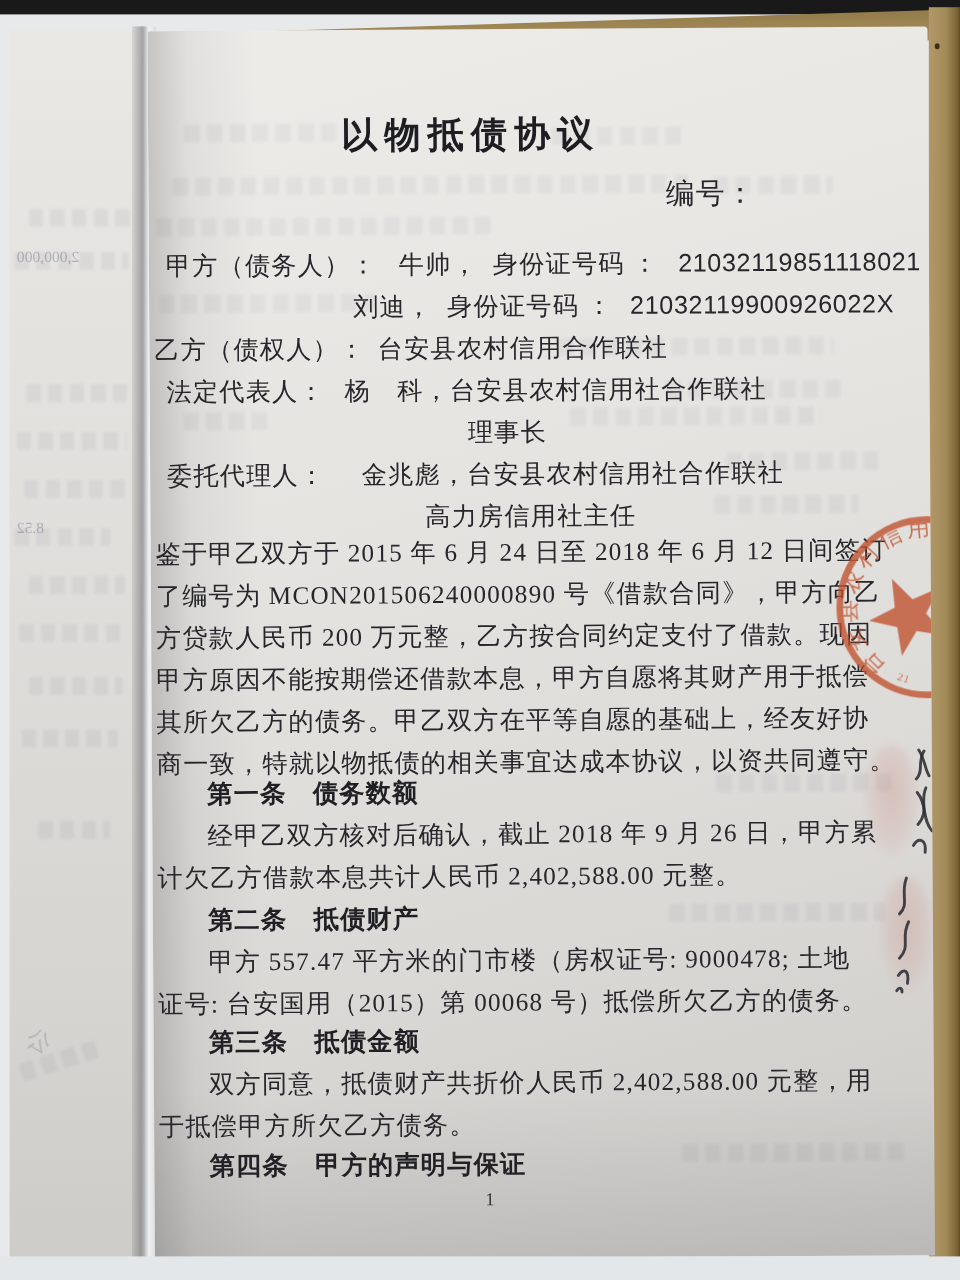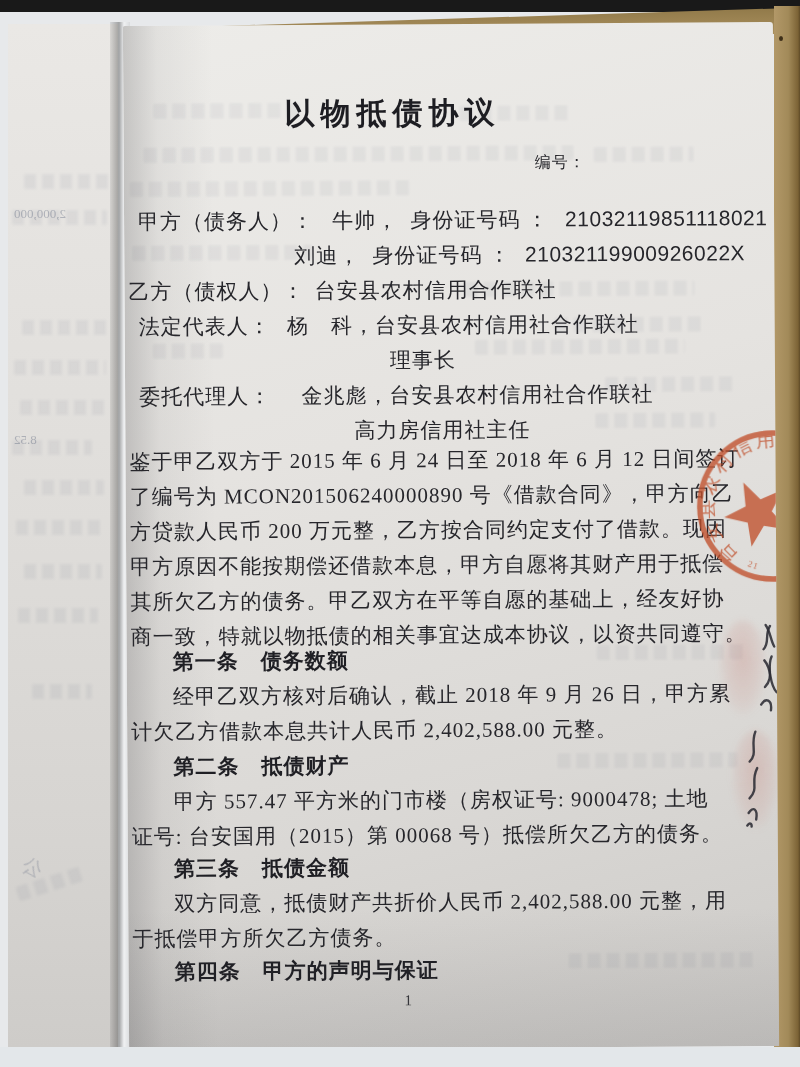--- a/index.html
+++ b/index.html
@@ -31,21 +31,21 @@
       color:#26262b;font-size:21px;letter-spacing:1px;line-height:30px;}
   .gutter-shade{position:absolute;left:0;top:0;width:90px;height:100%;
       background:linear-gradient(to right,rgba(40,40,45,.20),rgba(40,40,45,.06) 34px,transparent 90px);}
   .bottom-shade{position:absolute;left:0;bottom:0;width:100%;height:140px;
       background:linear-gradient(to top,rgba(60,60,65,.12),transparent);}
   .gp{position:absolute;height:15px;border-radius:2px;opacity:.09;filter:blur(1.3px);
       background:repeating-linear-gradient(90deg,rgba(60,70,95,.6) 0 13px,transparent 13px 19px);}
   .line{position:absolute;white-space:nowrap;}
   .doc-title{position:absolute;left:134px;top:74px;width:270px;text-align:center;
       font-size:30px;font-weight:bold;letter-spacing:6px;color:#1d1d22;}
-  .doc-no{position:absolute;left:411px;top:124px;font-size:16px;}
+  .doc-no{position:absolute;left:431px;top:124px;font-size:24px;}
   .hd{font-weight:bold;color:#1f1f24;}
   .num{font-family:"Liberation Sans","DejaVu Sans",sans-serif;letter-spacing:.5px;}
   .pgnum{position:absolute;left:0;top:961px;width:560px;text-align:center;font-size:15px;color:#35353a;}
   
   .stamp{position:absolute;left:537px;top:374px;width:220px;height:220px;filter:blur(.4px);}
   .fingerprint{position:absolute;border-radius:50%;filter:blur(3px);
       background:radial-gradient(ellipse at 50% 40%,rgba(195,115,105,.26),rgba(195,115,105,.10) 55%,transparent 75%);}
   .sig{position:absolute;overflow:visible;}
   .sig path{fill:none;stroke:#2c2c34;stroke-width:2.4;stroke-linecap:round;opacity:.88;}
 </style>

